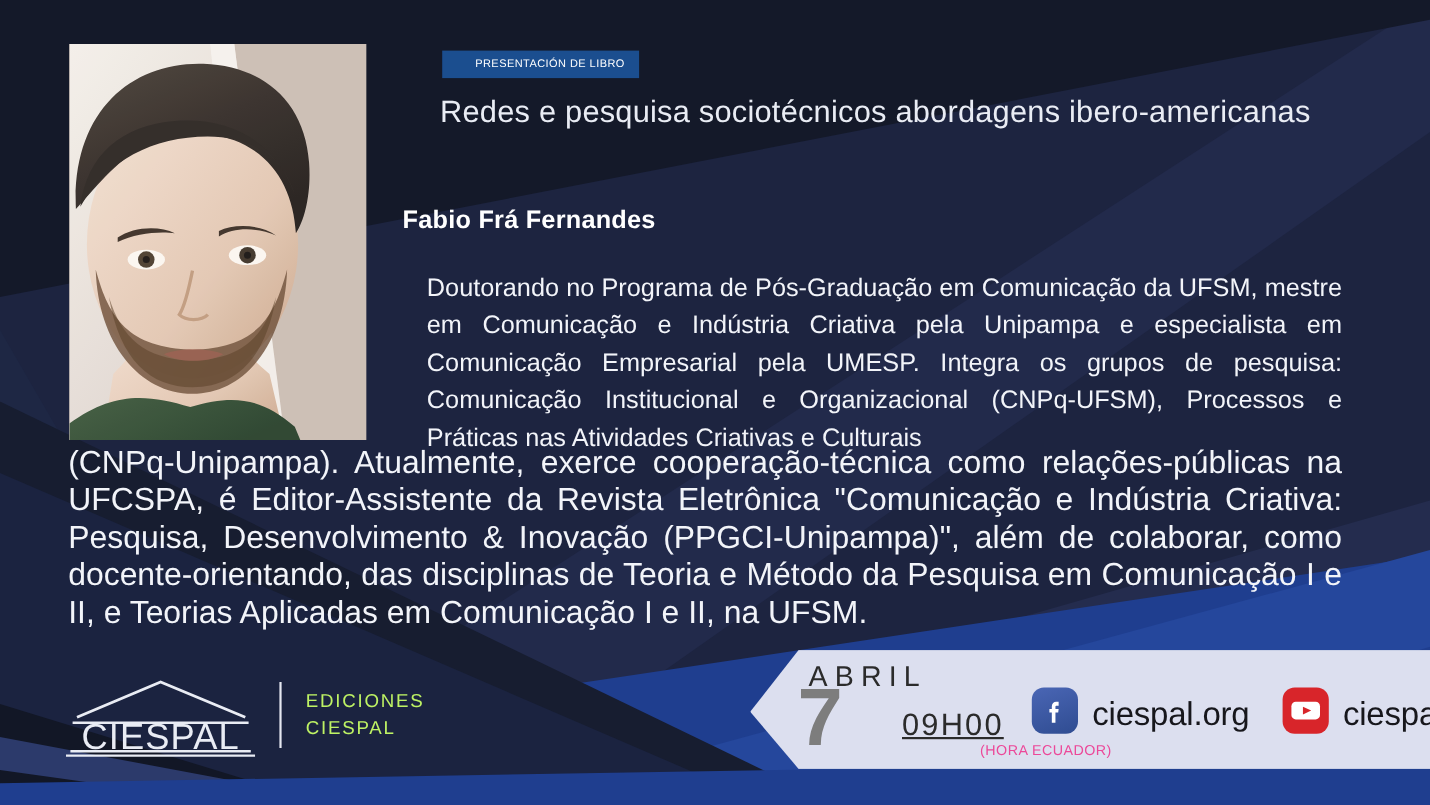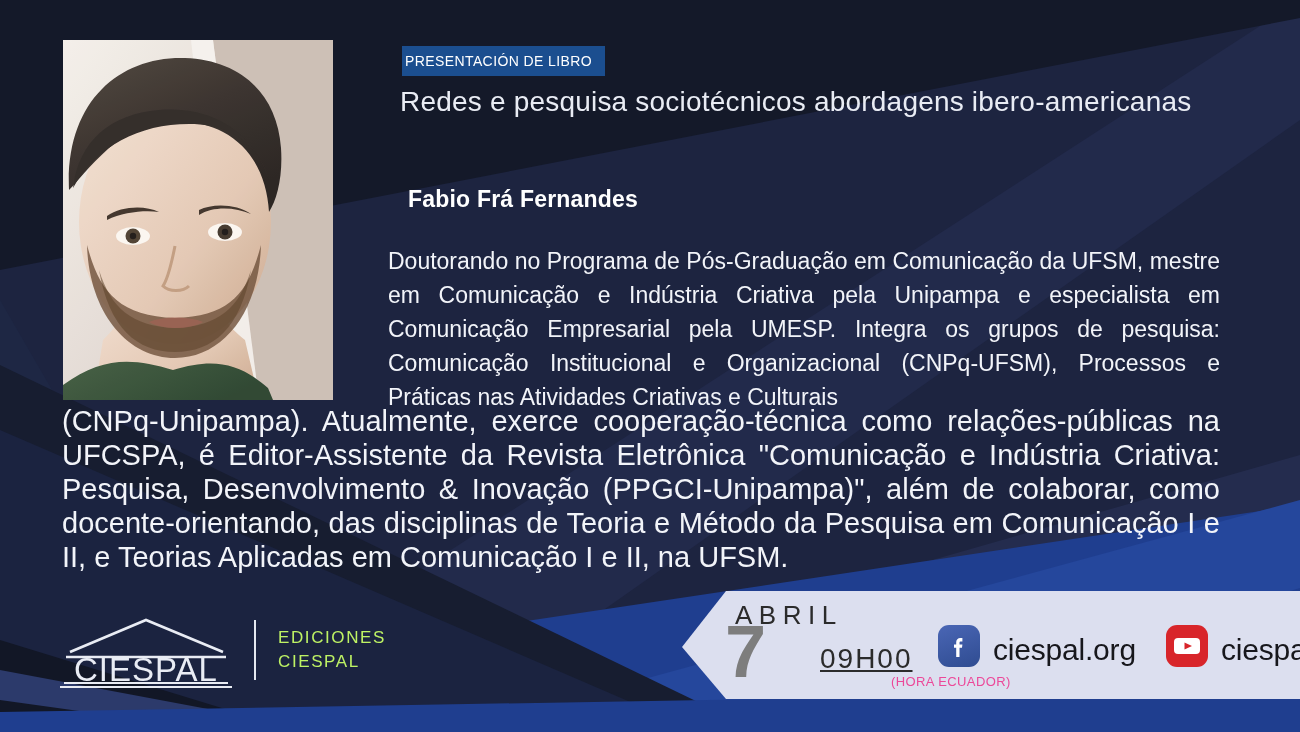--- a/index.html
+++ b/index.html
@@ -67,35 +67,35 @@
     overflow:hidden;
     background:#cdbfb4;
   }
   #photo svg{display:block;width:100%;height:100%;}
 
   
   #tag{
     position:absolute;left:402px;top:46px;
     background:#1b4e8f;
     color:#ffffff;
-    font-size:14px;letter-spacing:.4px;
-    padding:7px 13px 7px 3px;
+    font-size:10px;letter-spacing:.4px;
+    padding:7px 13px 7px 30px;
     font-weight:400;
     white-space:nowrap;
   }
   #booktitle{
     position:absolute;left:400px;top:86px;width:880px;
     color:#e9ecf4;
     font-size:28px;font-weight:300;letter-spacing:.2px;
     white-space:nowrap;
   }
 
   
   #speaker-name{
-    position:absolute;left:408px;top:186px;
+    position:absolute;left:366px;top:186px;
     color:#ffffff;font-size:23px;font-weight:bold;letter-spacing:.2px;
   }
   #bio-top{
     position:absolute;left:388px;top:232px;width:832px;
     color:#f2f4f9;font-size:23px;line-height:34px;
     text-align:justify;
     font-weight:300;
     margin-top:12px;
   }
   #bio-bottom{

